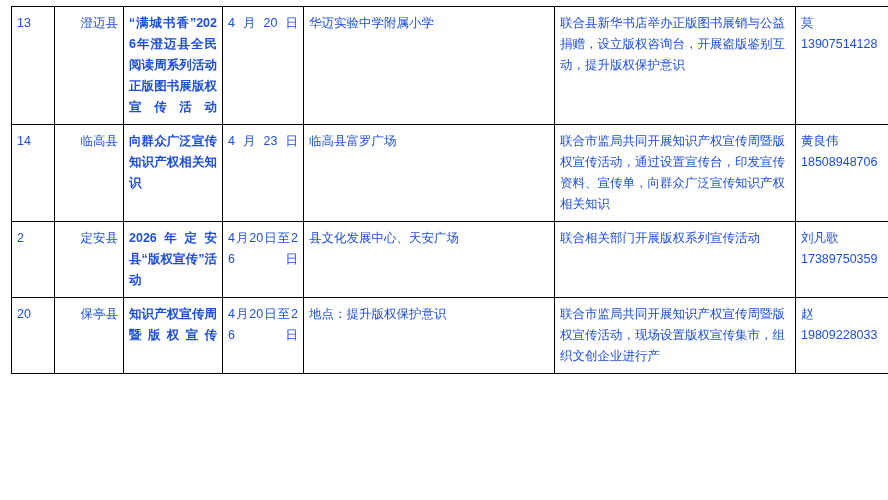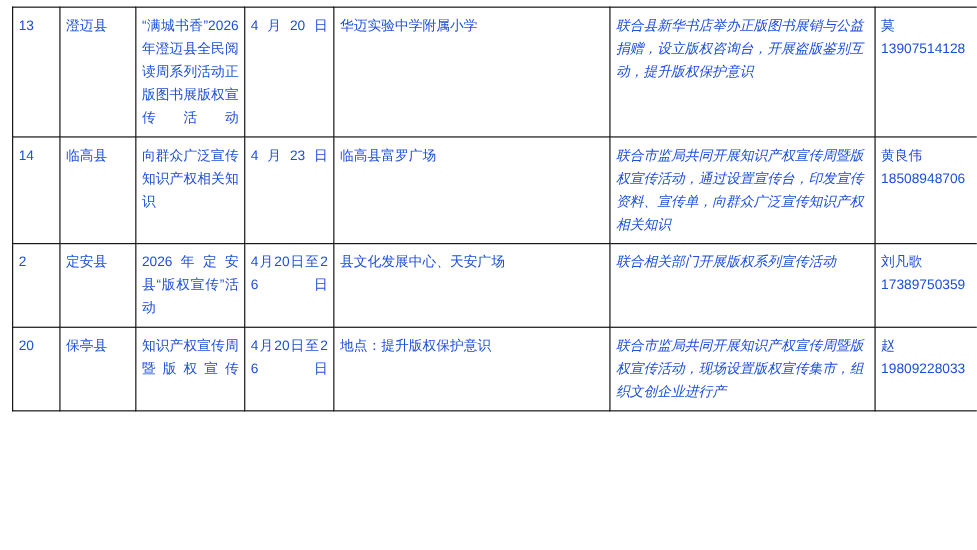--- a/index.html
+++ b/index.html
@@ -31,25 +31,25 @@
     vertical-align: top;
     padding: 6px 5px 6px 5px;
     font-size: 12.5px;
     line-height: 21px;
     color: #1d4ed8;
     font-family: "Liberation Sans", sans-serif;
     word-break: break-all;
   }
   
   .col-no    { width: 32px; text-align: left; }
-  .col-area  { width: 58px; }
-  .col-name  { width: 88px; }
+  .col-area  { width: 58px; text-align: right; }
+  .col-name  { width: 88px; font-weight: bold; }
   .col-date  { width: 70px; margin-top: 43px; }
   .col-place { width: 240px; margin-top: 36px; }
-  .col-desc  { width: 230px; font-style: italic; }
+  .col-desc  { width: 230px; }
   .col-contact { width: 120px; }
 
   
   .just {
     text-align: justify;
     text-align-last: justify;
     text-justify: inter-character;
   }
 
   .contact-name {

